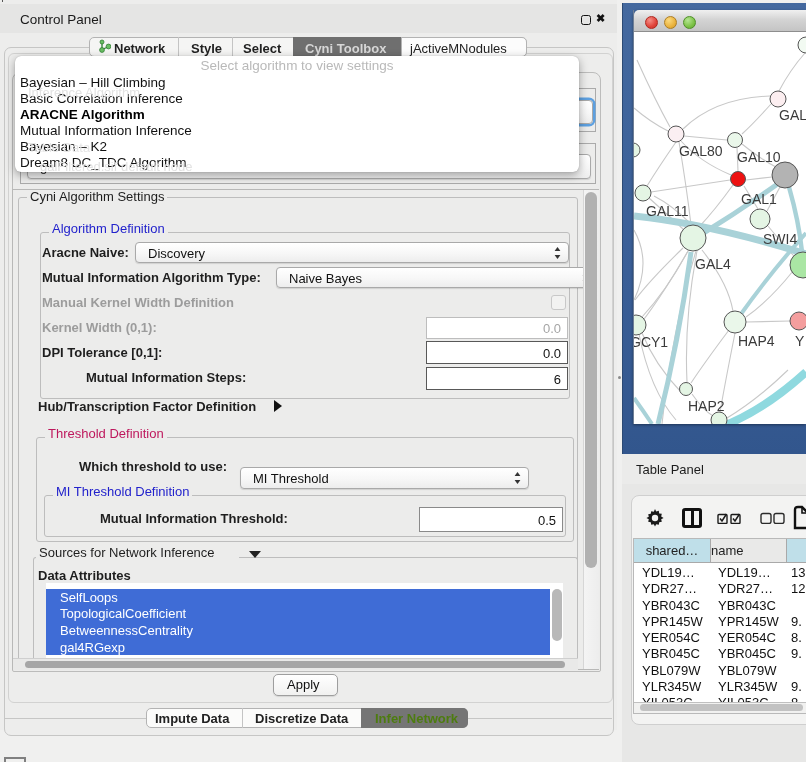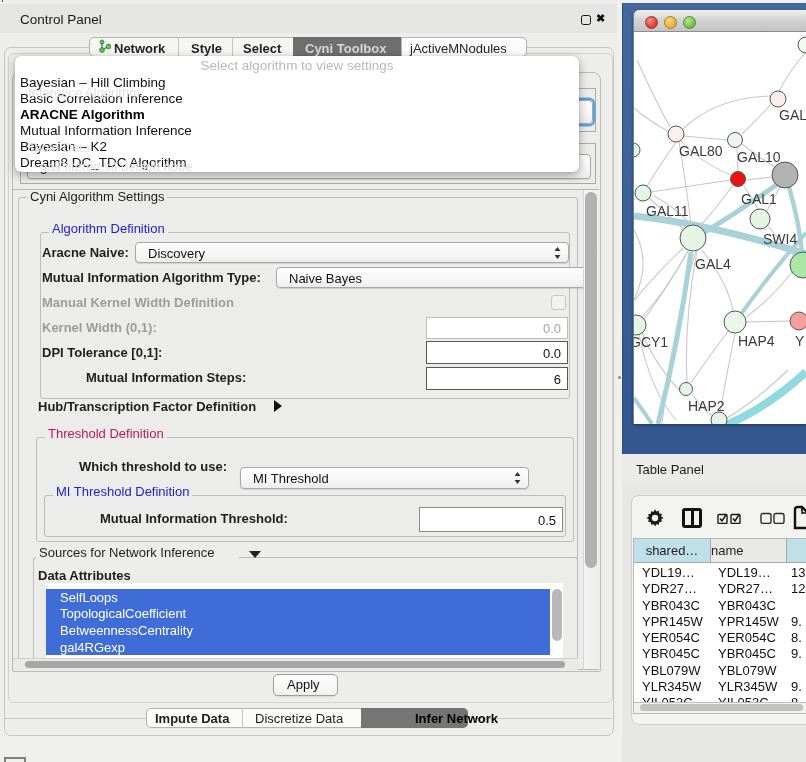--- a/index.html
+++ b/index.html
@@ -158,22 +158,22 @@
 <div class="abs" style="left:583px;top:190px;width:15px;height:479px;background:linear-gradient(90deg,#f4f4f4,#ededed);border-left:1px solid #d6d6d6;"></div>
 <div class="abs" style="left:585px;top:192px;width:12px;height:376px;background:#b1b1b1;border-radius:6px;"></div>
 
 <div class="abs" style="left:273px;top:674px;width:65px;height:22px;border:1px solid #9e9e9e;border-radius:5px;background:linear-gradient(180deg,#ffffff,#f1f1f0);box-sizing:border-box;box-shadow:0 1px 1px rgba(0,0,0,0.1);"></div>
 <div class="abs" style="left:287px;top:677px;font-size:13px;color:#111;">Apply</div>
 
 <div class="abs" style="left:146px;top:708px;width:322px;height:20px;background:#fbfbfa;border:1px solid #b3b3b3;border-radius:5px;box-sizing:border-box;"></div>
 <div class="abs" style="left:242px;top:708px;width:1px;height:20px;background:#c4c4c4;"></div>
 <div class="abs" style="left:361px;top:708px;width:107px;height:20px;background:#757575;border-radius:0 5px 5px 0;"></div>
 <div class="abs" style="left:155px;top:711px;font-size:13px;font-weight:600;color:#222;">Impute Data</div>
-<div class="abs" style="left:255px;top:711px;font-size:13px;font-weight:400;color:#222;">Discretize Data</div>
-<div class="abs" style="left:375px;top:711px;font-size:13px;font-weight:600;color:#000000;margin-left:40px;">Infer Network</div>
+<div class="abs" style="left:255px;top:711px;font-size:13px;font-weight:700;color:#222;">Discretize Data</div>
+<div class="abs" style="left:375px;top:711px;font-size:13px;font-weight:600;color:#4d7c0f;">Infer Network</div>
 
 <div class="abs" style="left:15px;top:56px;width:564px;height:116px;background:#ffffff;border-radius:6px;box-shadow:0 3px 10px rgba(0,0,0,0.35),0 0 1px rgba(0,0,0,0.3);"></div>
 <div class="abs" style="left:15px;top:56px;width:564px;height:20px;font-size:13.5px;color:#b9b9b9;text-align:center;line-height:20px;">Select algorithm to view settings</div>
 <div class="abs" style="left:20px;top:75px;font-size:13.5px;color:#111;">Bayesian – Hill Climbing</div>
 <div class="abs" style="left:20px;top:91px;font-size:13.5px;color:#111;">Basic Correlation Inference</div>
 <div class="abs" style="left:20px;top:107px;font-size:13.5px;font-weight:bold;color:#000;">ARACNE Algorithm</div>
 <div class="abs" style="left:20px;top:123px;font-size:13.5px;color:#111;">Mutual Information Inference</div>
 <div class="abs" style="left:20px;top:139px;font-size:13.5px;color:#111;">Bayesian – K2</div>
 <div class="abs" style="left:20px;top:155px;font-size:13.5px;color:#111;">Dream8 DC_TDC Algorithm</div>
 

